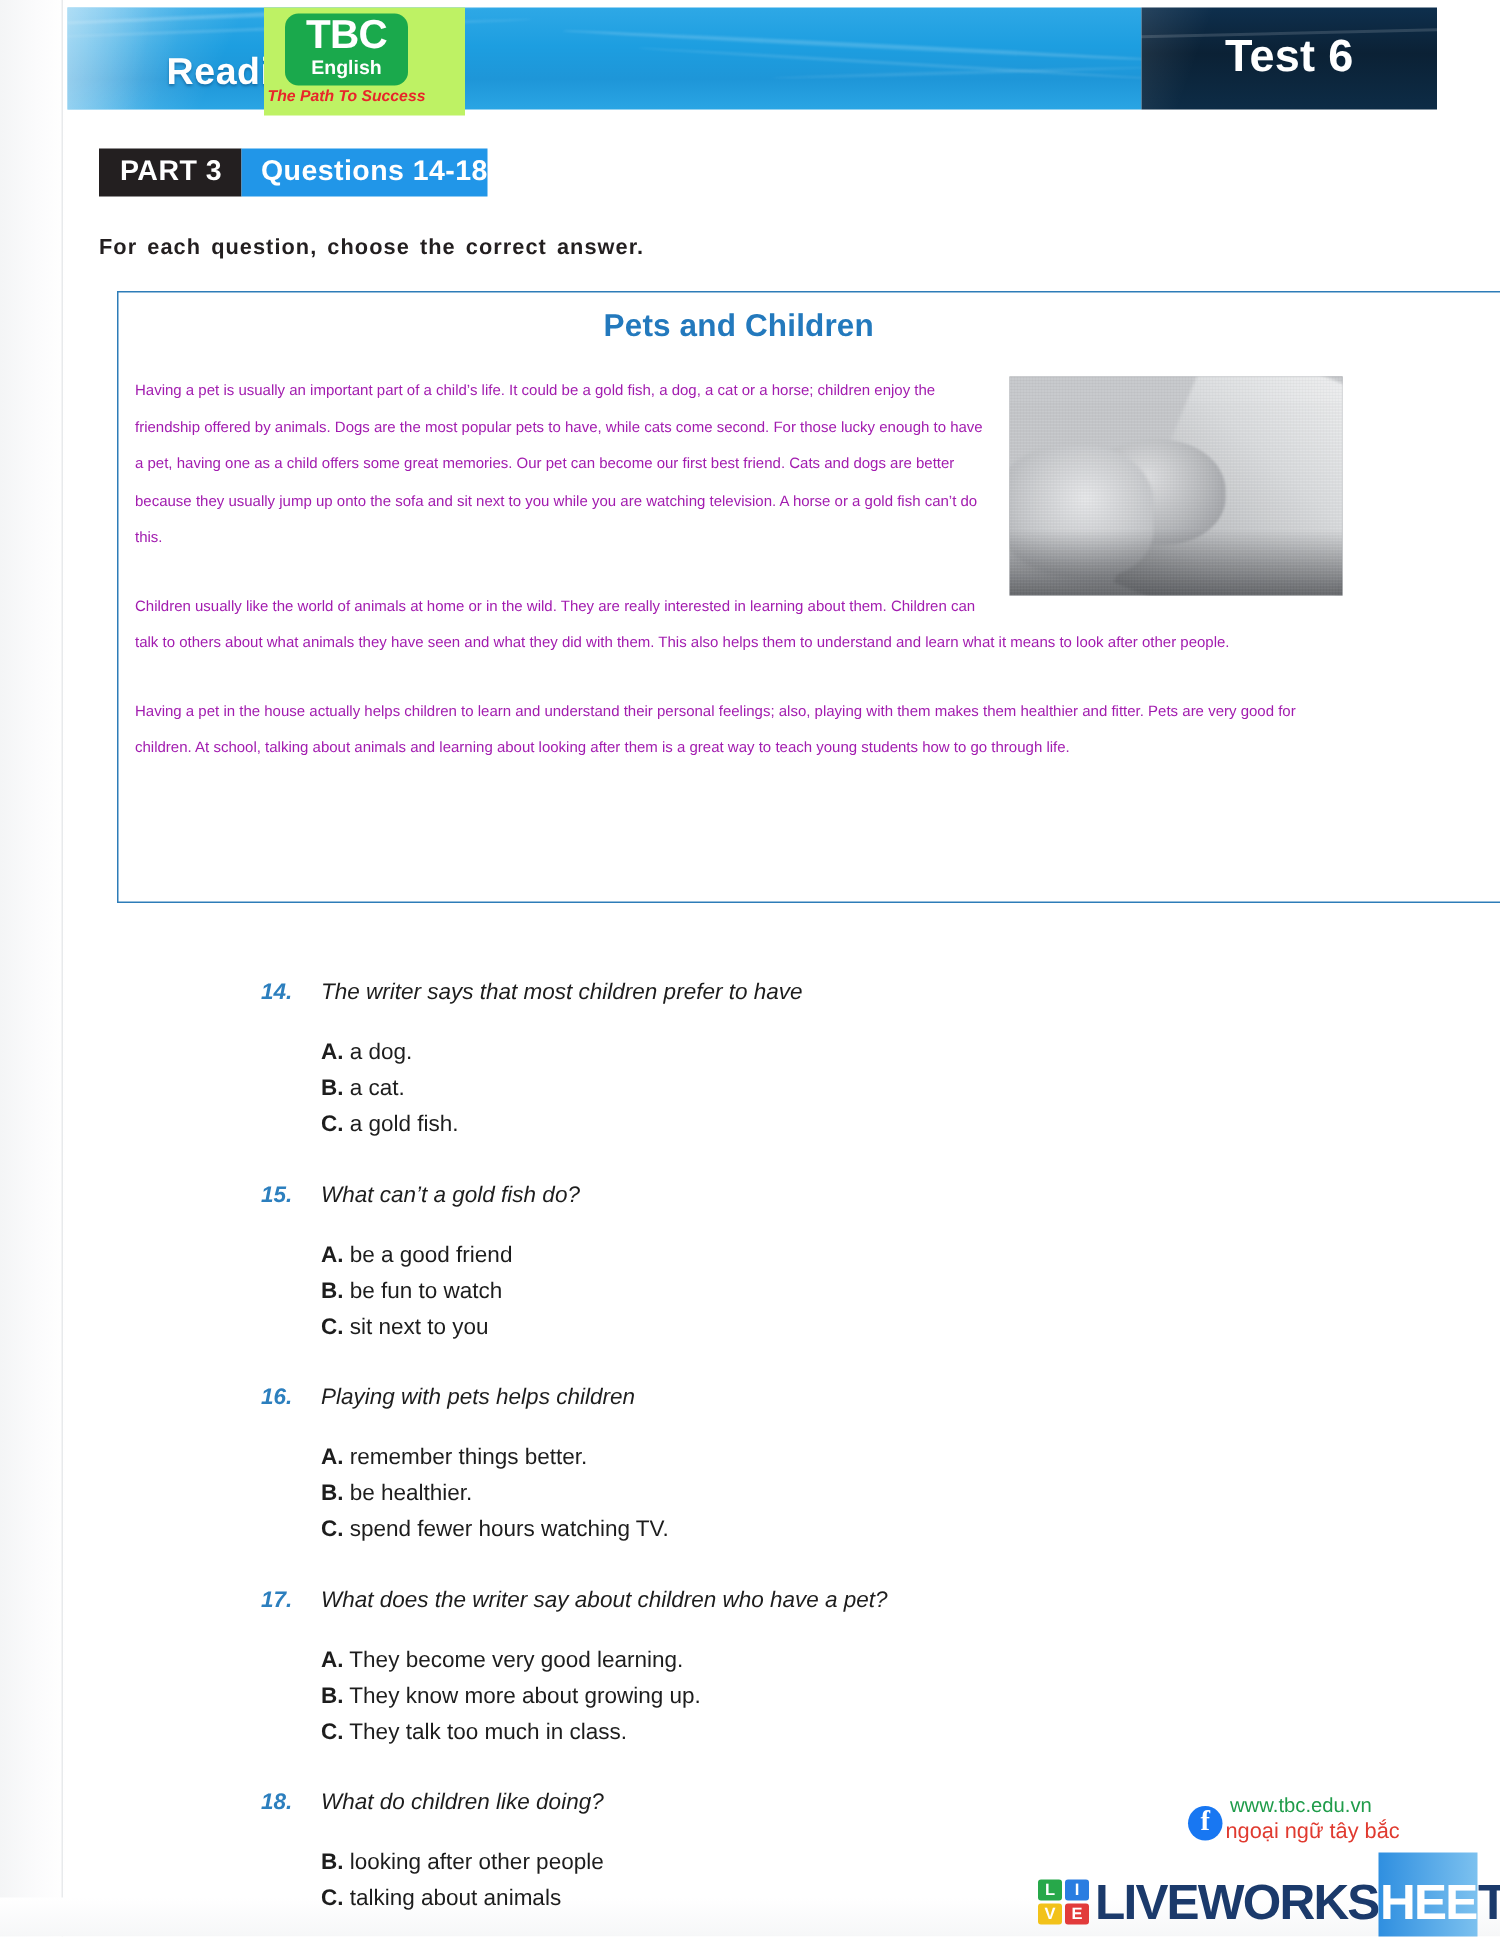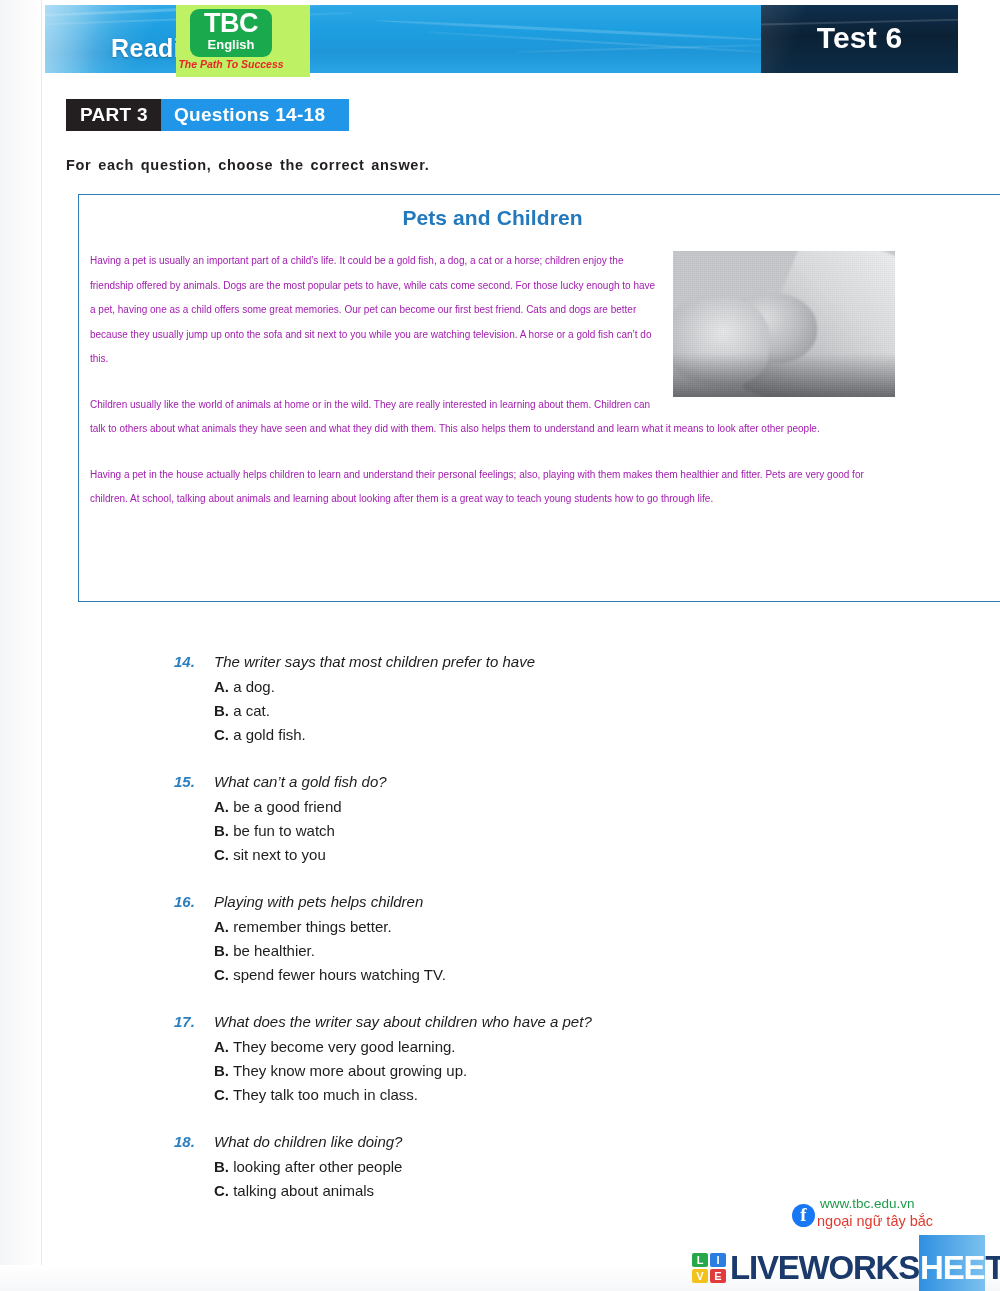--- a/index.html
+++ b/index.html
@@ -158,21 +158,21 @@
     letter-spacing: 0.3px;
     padding: 4px 13px 4px 14px;
     line-height: 24px;
   }
   .part-questions {
     background: #2196e8;
     color: #ffffff;
     font-size: 19px;
     font-weight: bold;
     letter-spacing: 0.3px;
-    padding: 4px 24px 4px 13px;
+    padding: 4px 0 4px 13px;
     line-height: 24px;
   }
 
   .instruction {
     position: absolute;
     left: 66px; top: 157px;
     font-size: 14.5px;
     font-weight: bold;
     color: #231f20;
     letter-spacing: 0.7px;
@@ -282,21 +282,21 @@
     font-size: 15px;
     font-weight: bold;
     color: #2c7fbe;
   }
   .q-text {
     font-size: 15px;
     color: #1d1d1d;
   }
   .q-options {
     margin-left: 40px;
-    margin-top: 5px;
+    margin-top: 20px;
   }
   .q-option {
     font-size: 15px;
     color: #1d1d1d;
     line-height: 24px;
   }
   .q-option .opt-letter {
     font-weight: bold;
     color: #1d1d1d;
   }

